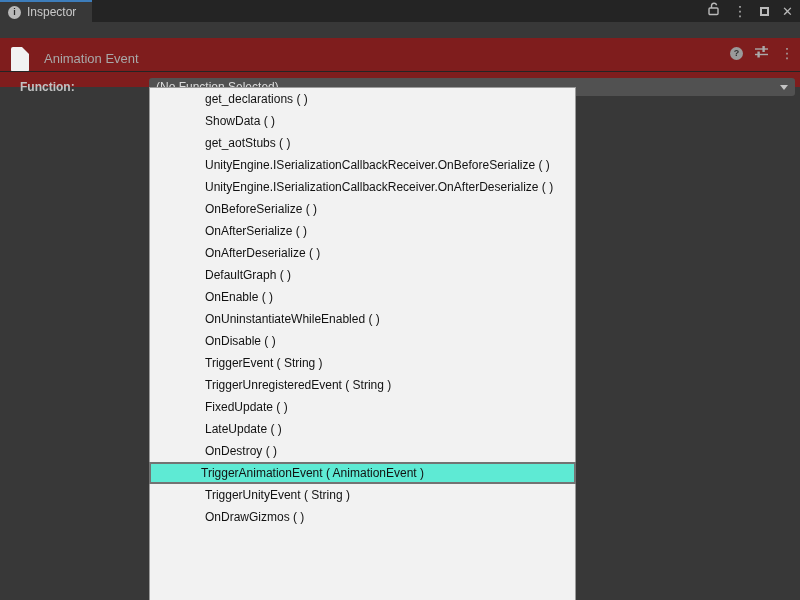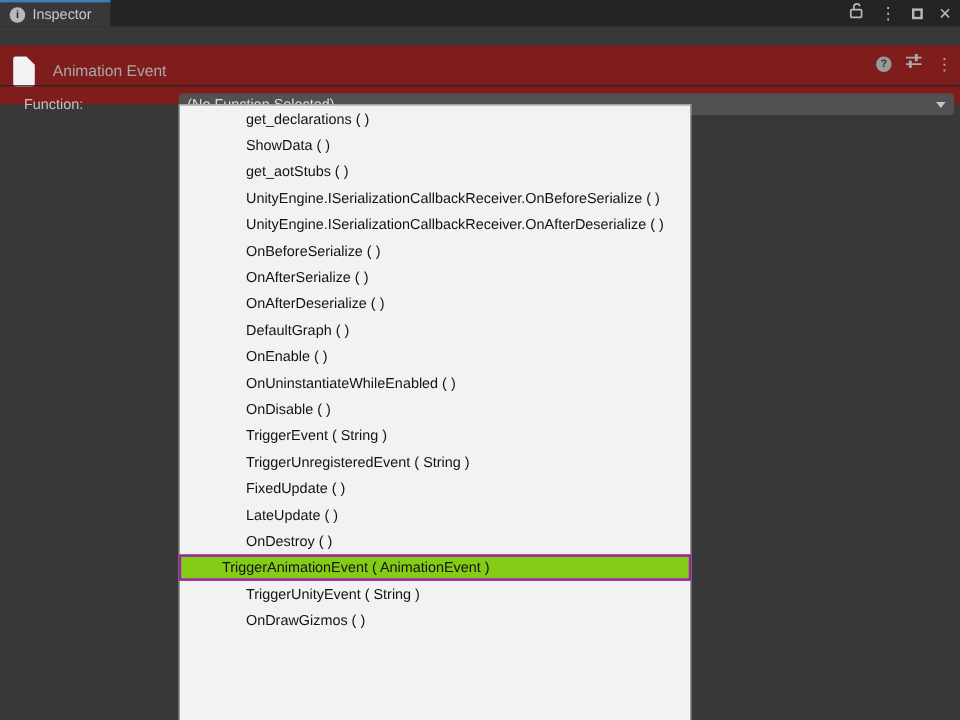--- a/index.html
+++ b/index.html
@@ -65,21 +65,21 @@
   }
 
   .divider {
     position: absolute; top: 71px; left: 0; right: 0; height: 1px;
     background: #242424;
   }
 
   
   .function-label {
     position: absolute; left: 20px; top: 80px;
-    font-size: 12px; color: #c2c2c2;
+    font-size: 12px; color: #c2c2c2; font-weight: bold;
   }
   .select-field {
     position: absolute; left: 149px; top: 78px; width: 646px; height: 18px;
     background: #515151; border-radius: 3px;
     box-sizing: border-box;
     font-size: 12px; line-height: 18px; color: #dcdcdc;
     padding-left: 7px;
     white-space: nowrap; overflow: hidden;
   }
   .dd-arrow {
@@ -97,26 +97,26 @@
     border: 1px solid #9b9b9b;
     box-sizing: border-box;
   }
   .popup-item {
     height: 22px; line-height: 22px;
     padding-left: 55px;
     font-size: 12px; color: #121212;
     white-space: nowrap;
   }
   .popup-item.selected {
-    background: #84cc16;
-    border: 2px solid #a21caf;
+    background: #5eead4;
+    border: 2px solid #737373;
     box-sizing: border-box;
     margin: 0 -1px;
     line-height: 18px;
-    padding-left: 34px;
+    padding-left: 50px;
   }
 </style>
 </head>
 <body>
 
 <div class="titlebar">
   <div class="tab">
     <span class="info-badge">i</span>
     <span class="tab-label">Inspector</span>
   </div>

